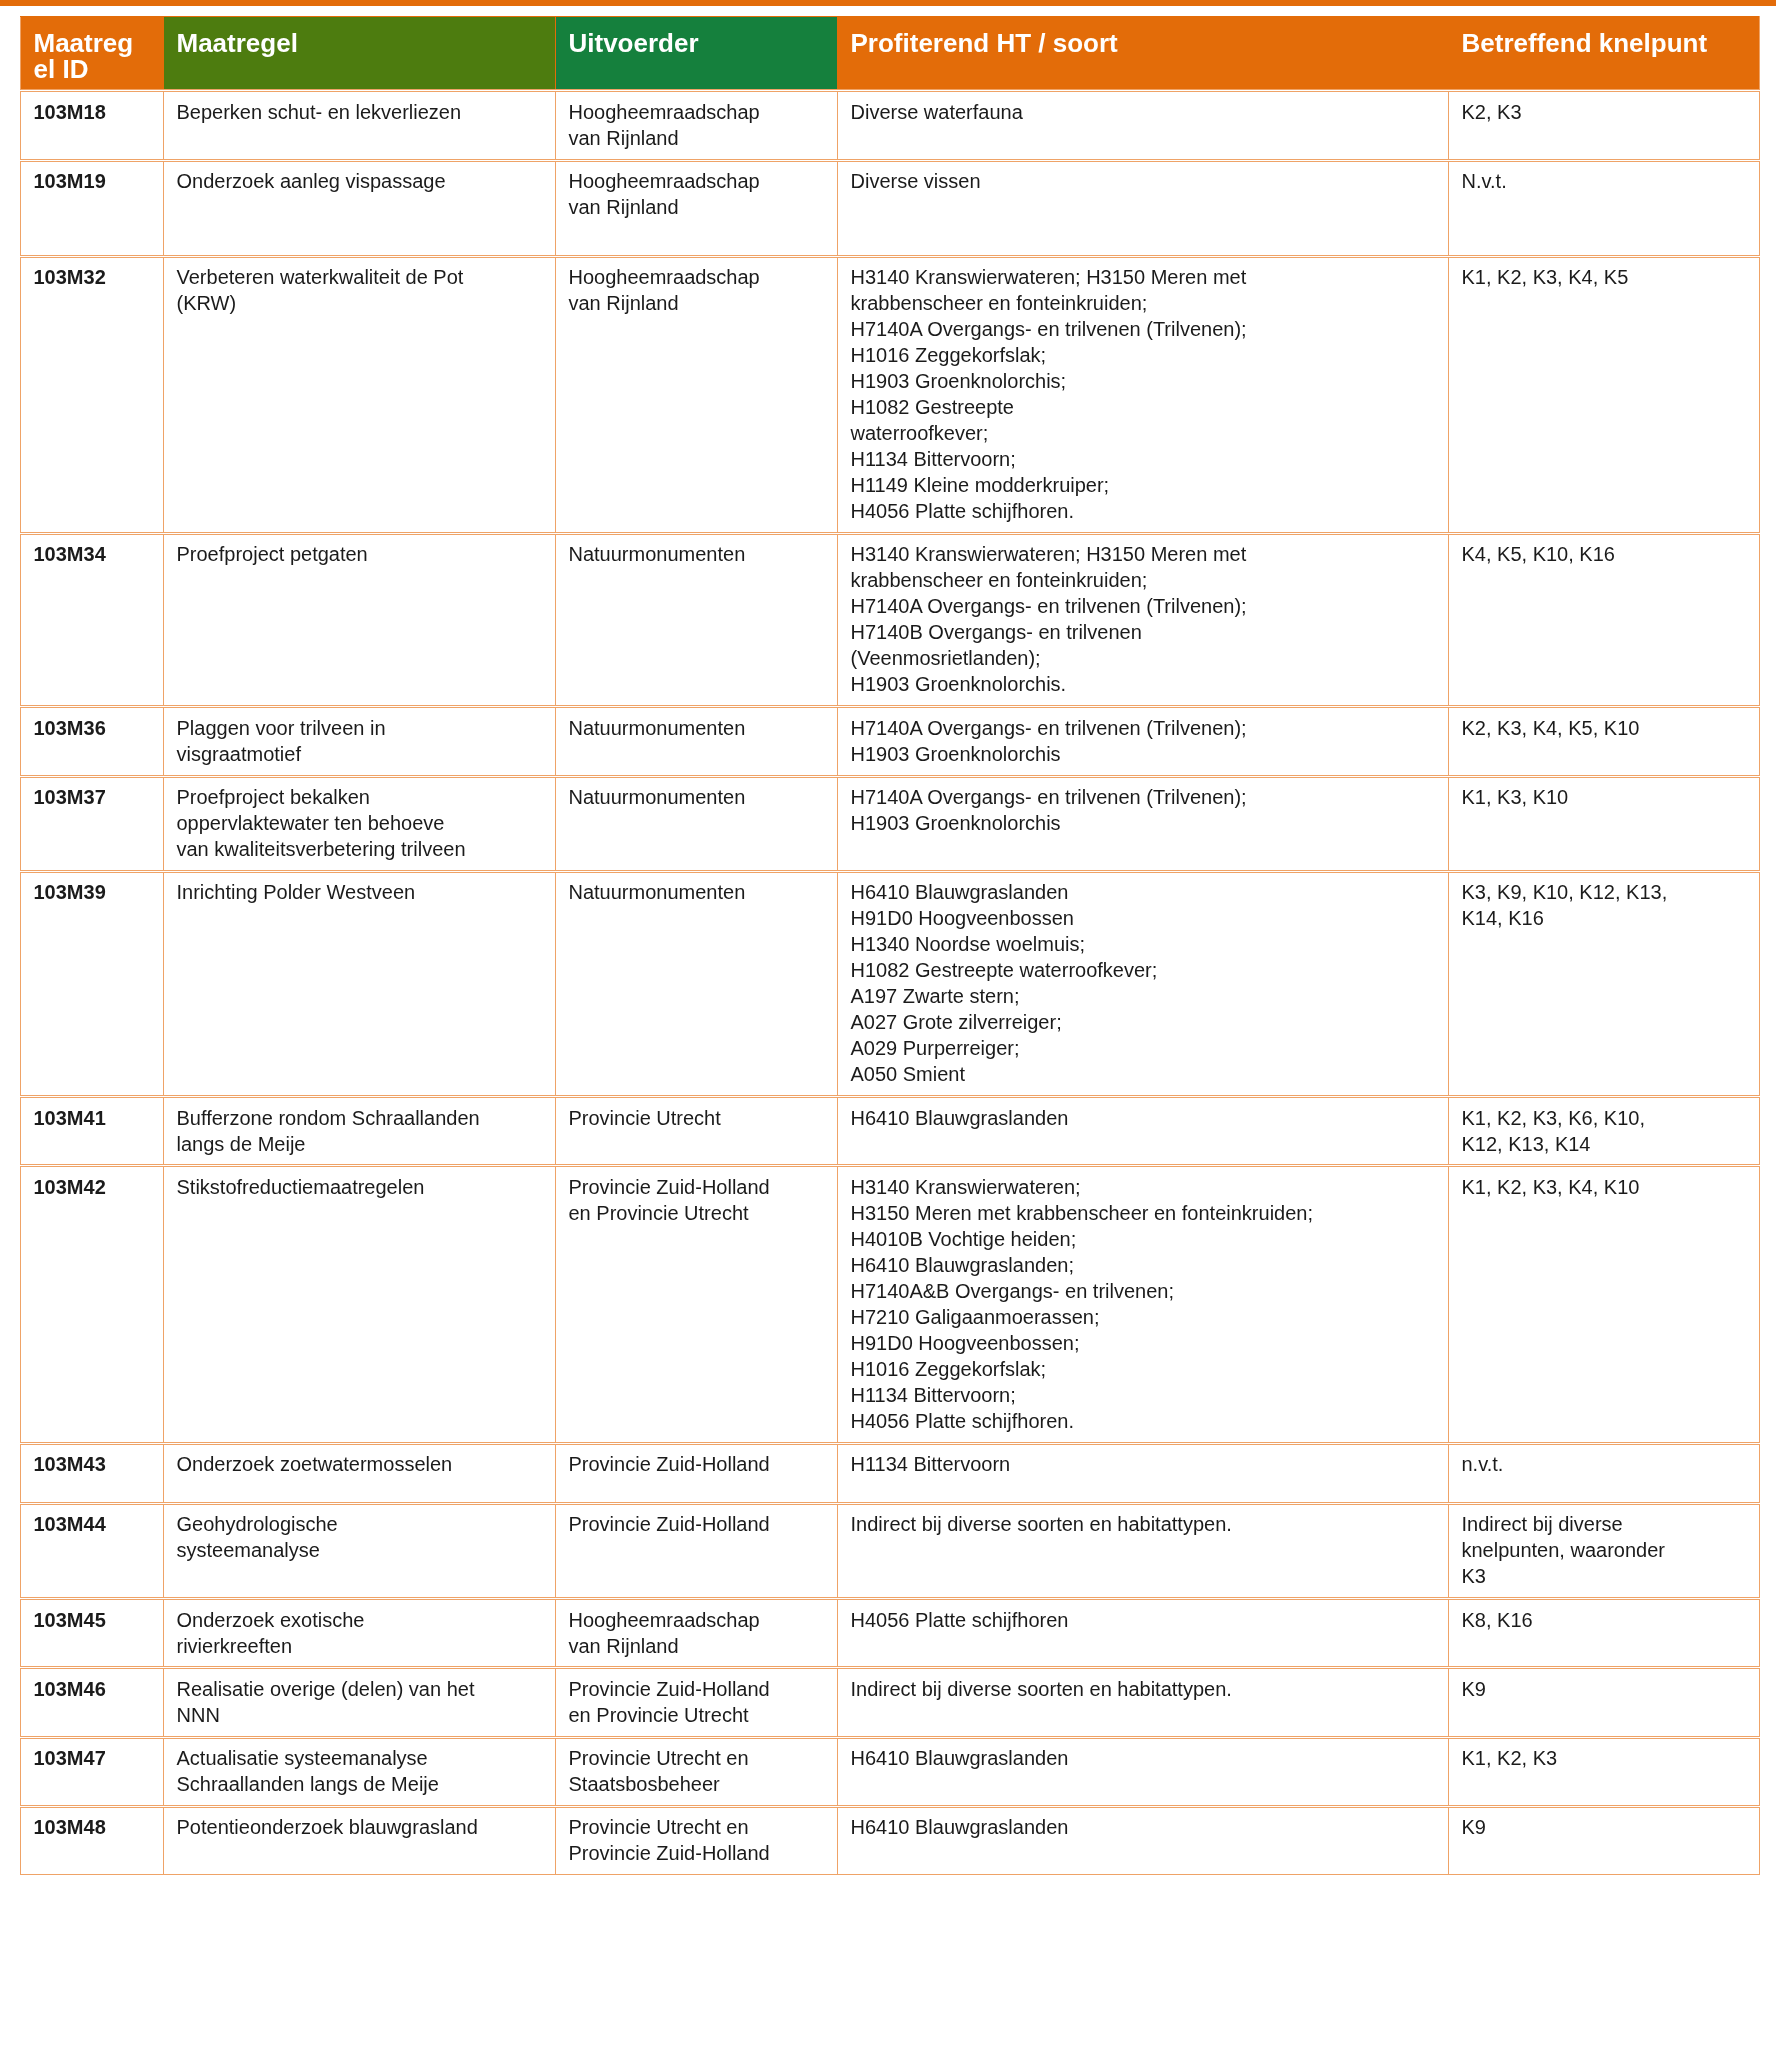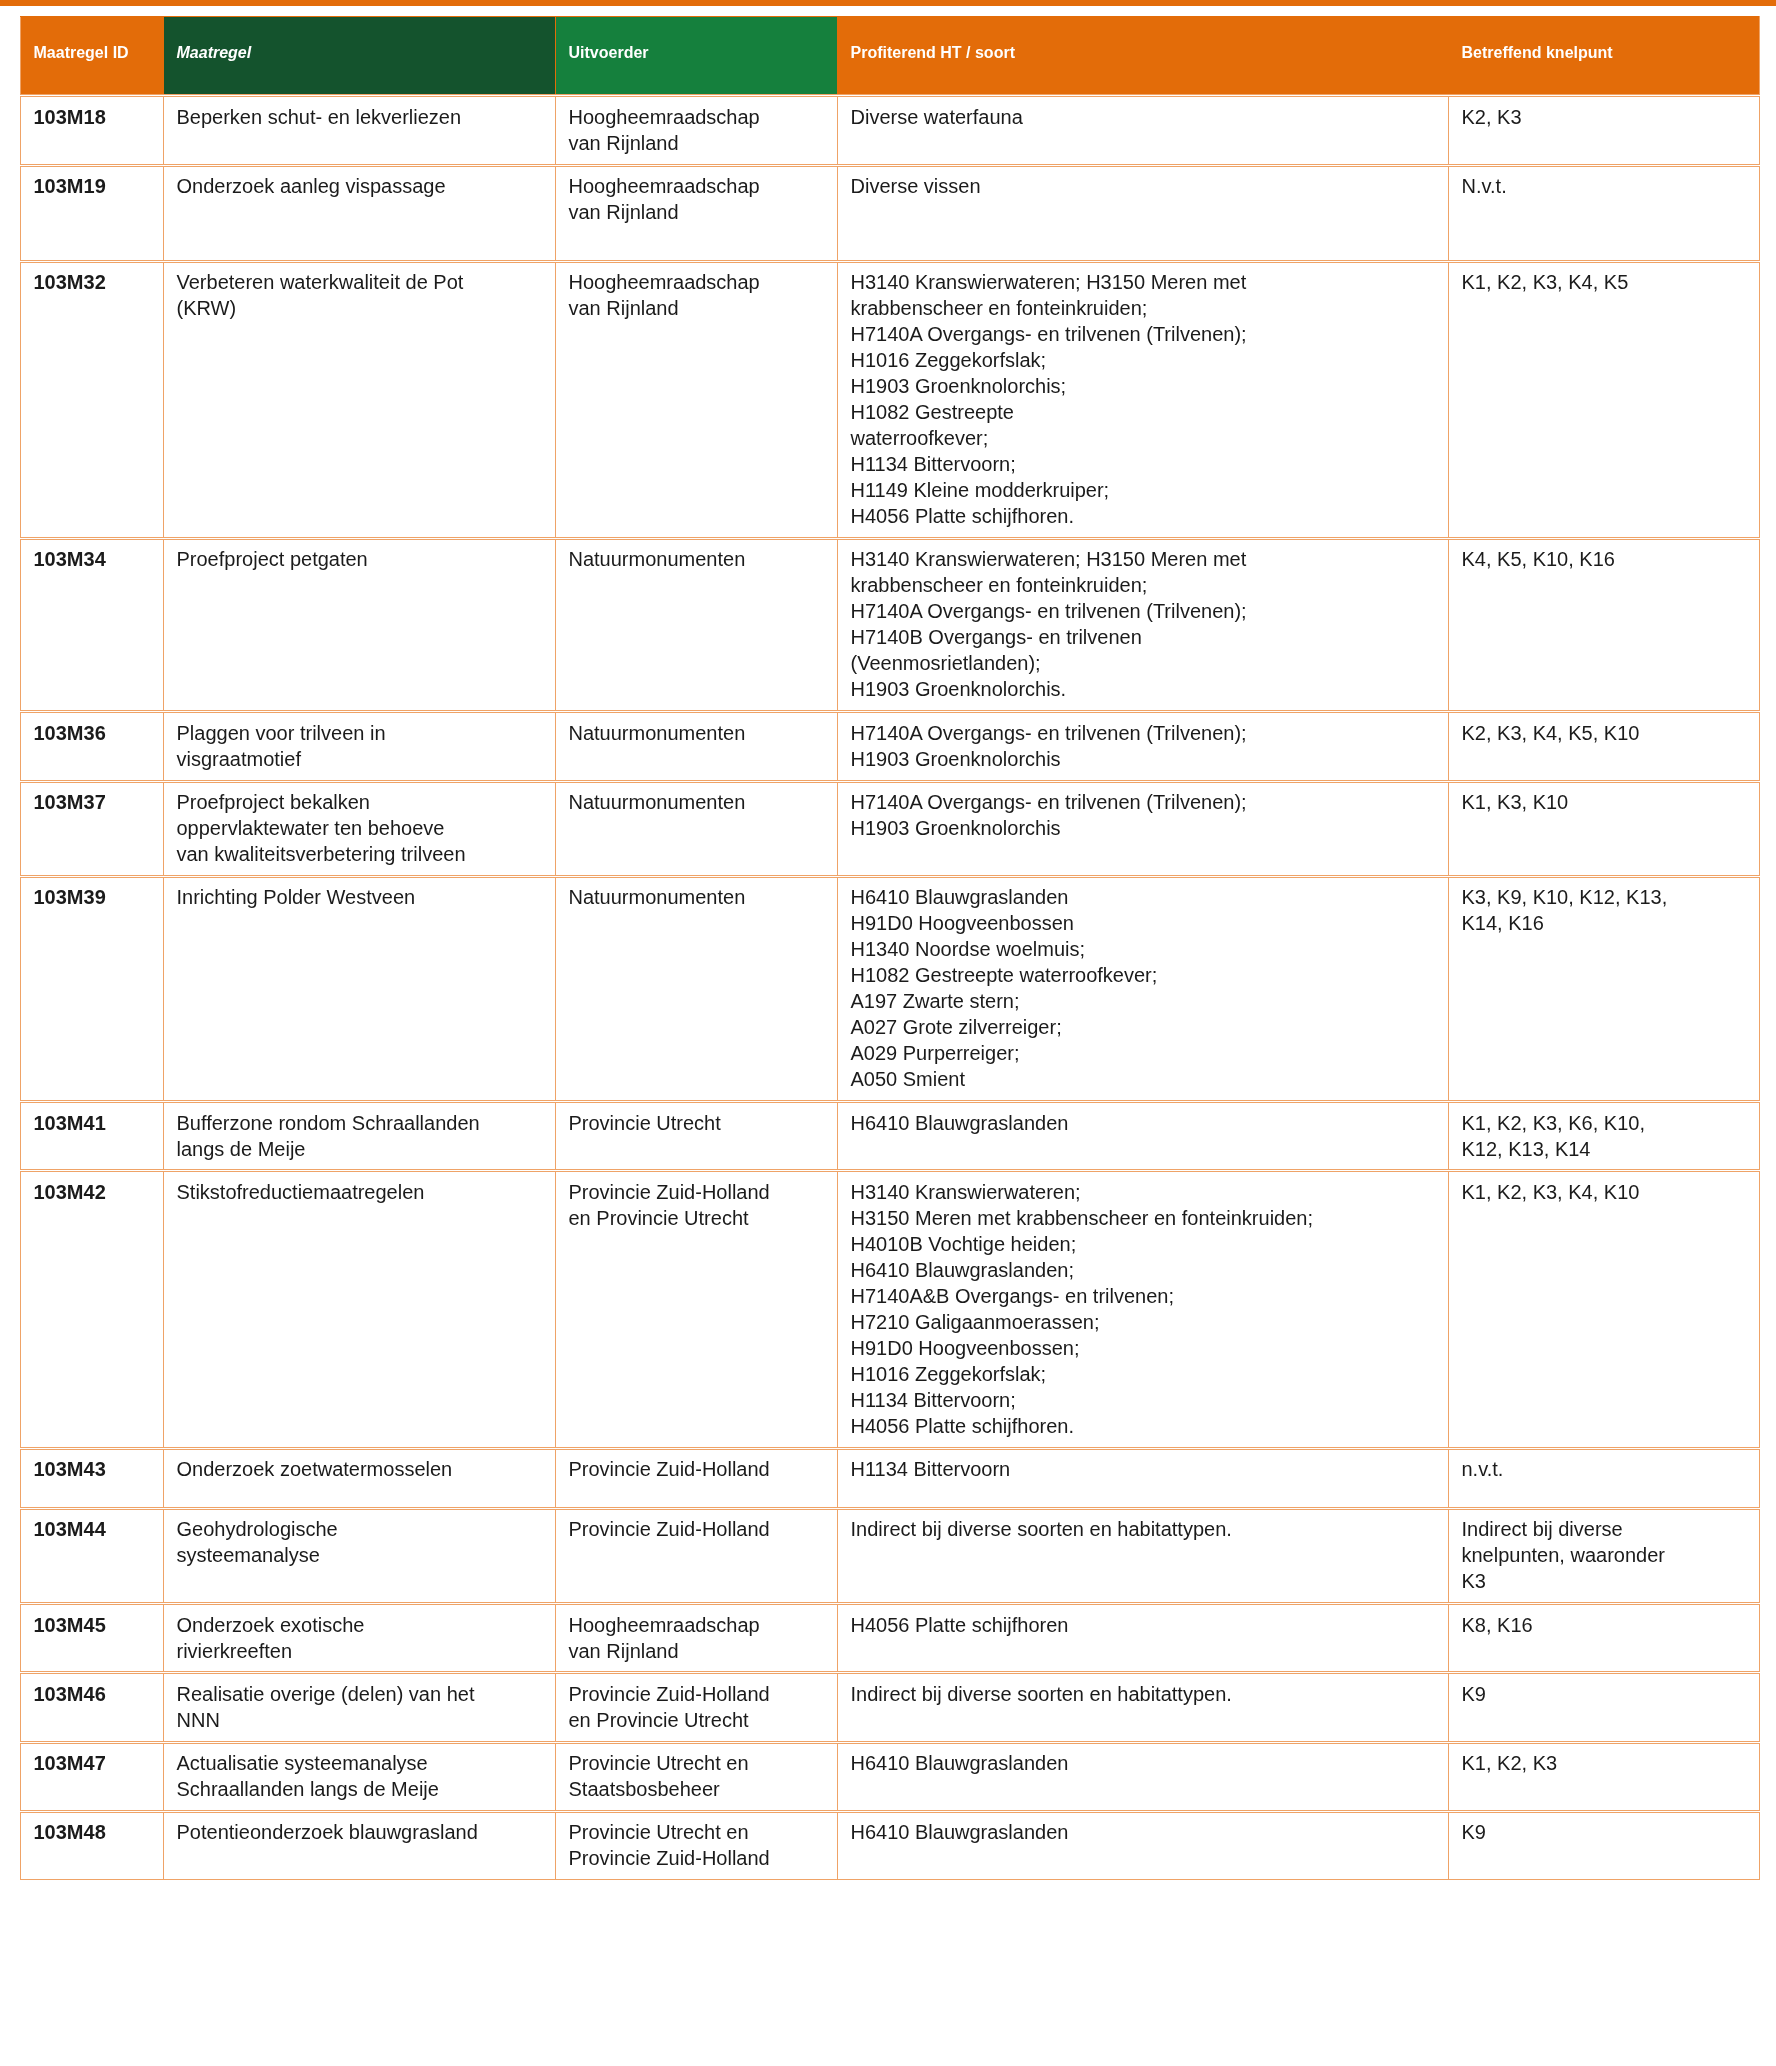--- a/index.html
+++ b/index.html
@@ -48,27 +48,27 @@
     overflow: hidden;
   }
   table.measures td {
     border-top: 3.2px double #efa367;
     border-bottom: 3.2px double #efa367;
     background: #ffffff;
   }
   table.measures thead th {
     color: #ffffff;
     font-weight: bold;
-    font-size: 16px;
+    font-size: 26px;
     border-top: 1.9px solid #e36c09;
     border-left-color: #e36c09;
     border-right-color: #e36c09;
     border-bottom: 0;
     height: 47px;
-    padding-top: 23px;
+    padding-top: 13px;
   }
   table.measures thead th:first-child { border-left-color: #efa367; overflow-wrap: break-word; word-break: break-all; padding-right: 22px; }
   table.measures thead th:last-child  { border-right-color: #efa367; margin-top: 28px; }
   table.measures tbody tr { height: 60px; margin-left: 20px; }
   table.measures tbody tr:nth-child(2)  { height: 96px; }
   table.measures tbody tr:nth-child(18) { height: 83px; }
   table.measures tbody tr:last-child td { border-bottom: 1.9px solid #efa367; }
   td.cell-id { font-weight: bold; }
 </style>
 </head>
@@ -82,21 +82,21 @@
     <colgroup>
       <col class="c-id">
         <col class="c-maatregel">
         <col class="c-uitvoerder">
       <col class="c-profiterend">
         <col class="c-knelpunt">
     </colgroup>
     <thead>
       <tr>
         <th style="background: rgb(227, 108, 9);">Maatregel ID</th>
-        <th style="background: #14532d; font-style: italic;">Maatregel</th>
+        <th style="background: #4d7c0f;">Maatregel</th>
         <th style="background: #15803d;">Uitvoerder</th>
         <th style="background: rgb(227, 108, 9);">Profiterend HT / soort</th>
         <th style="background: rgb(227, 108, 9);">Betreffend knelpunt</th>
       </tr>
     </thead>
     <tbody>
         <tr>
       <td class="cell-id">103M18</td>
       <td class="cell-maatregel">Beperken schut- en lekverliezen</td>
       <td class="cell-uitvoerder">Hoogheemraadschap

